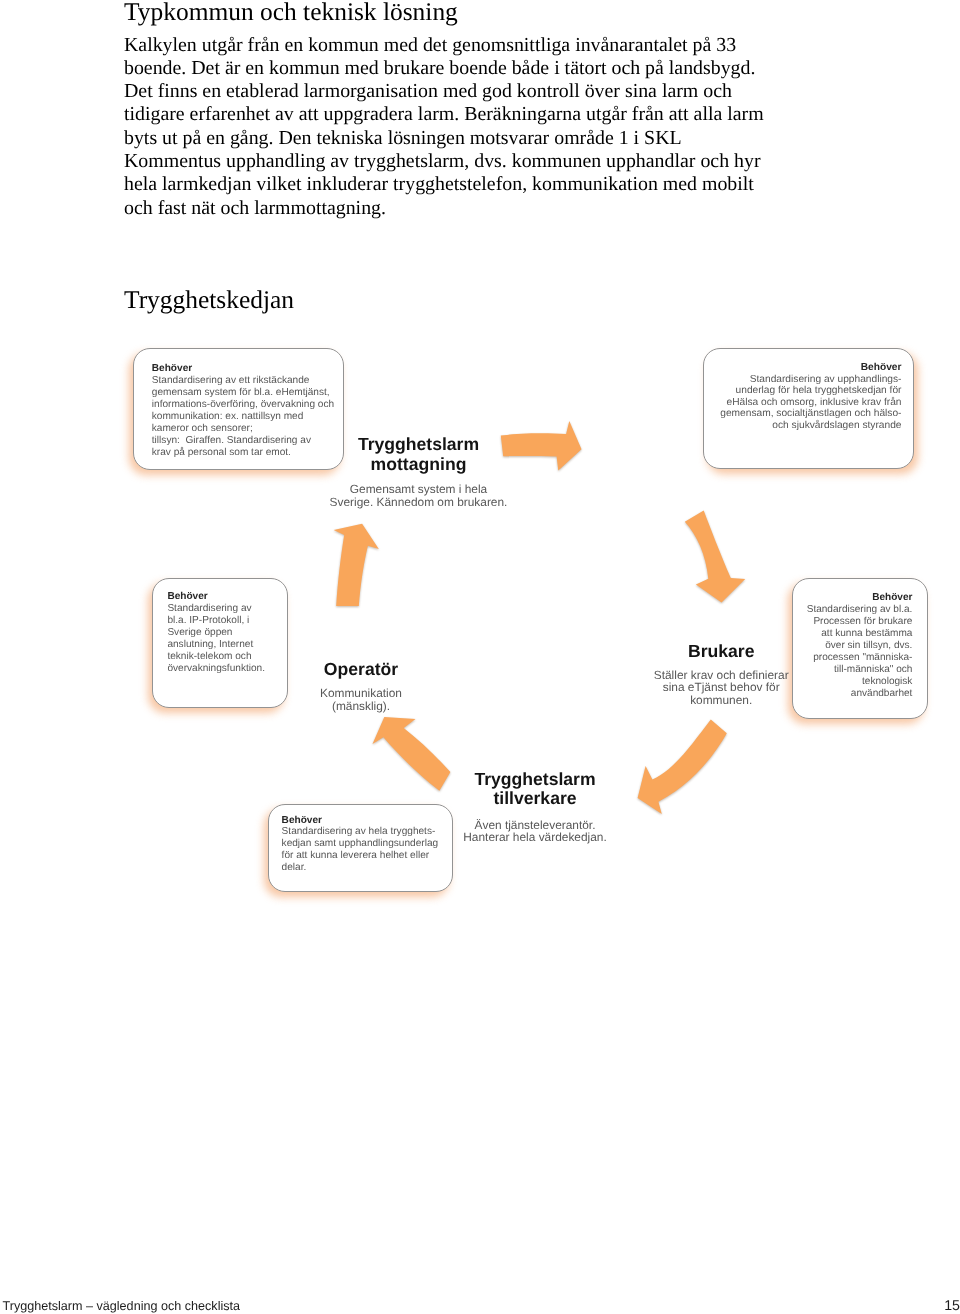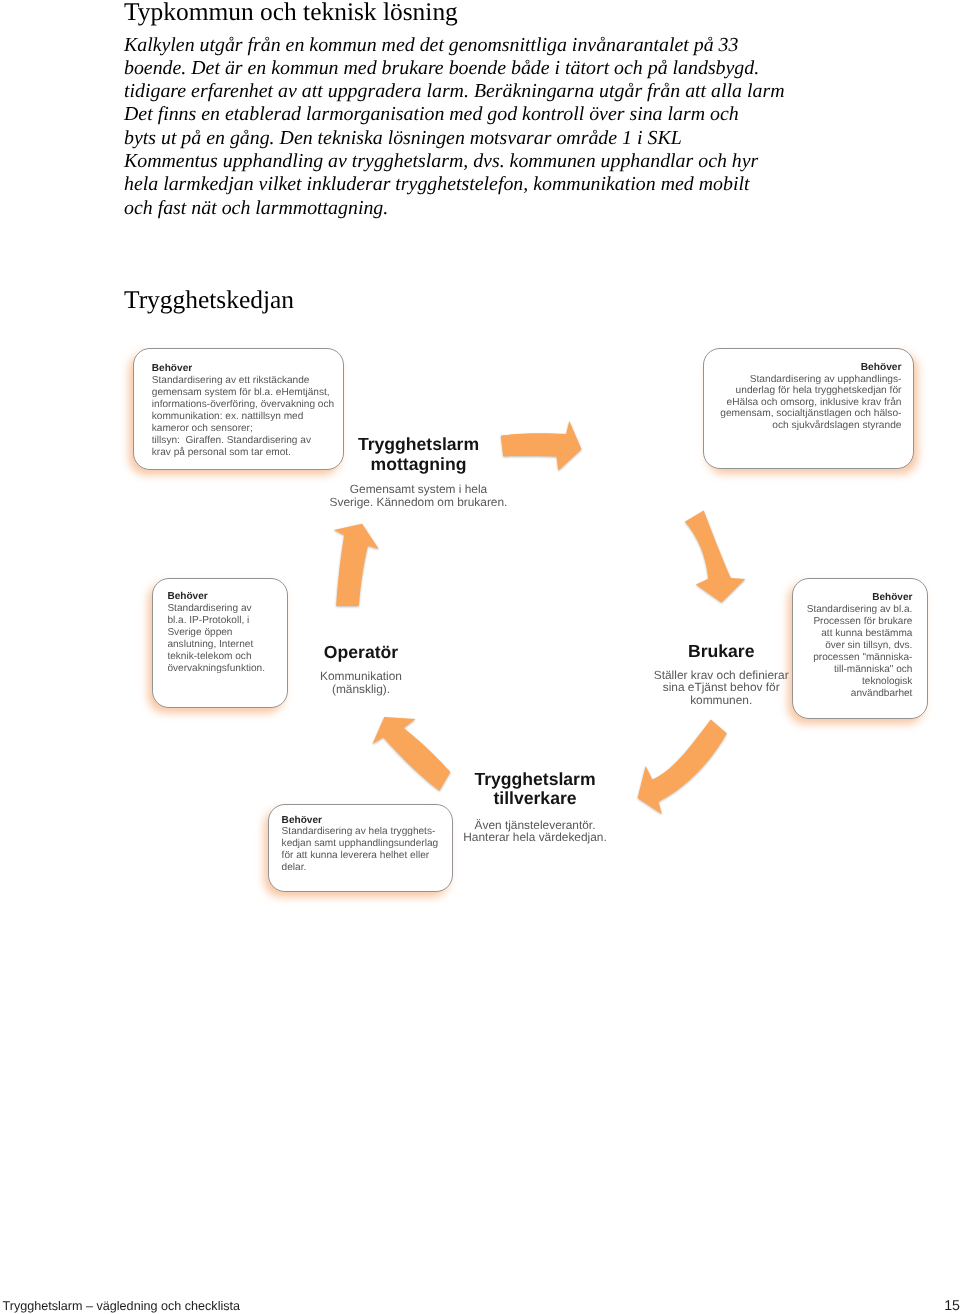--- a/index.html
+++ b/index.html
@@ -7,21 +7,21 @@
   body{width:960px;height:1314px;position:relative;overflow:hidden;
        font-family:"Liberation Serif",serif;
        -webkit-font-smoothing:antialiased;text-rendering:geometricPrecision;}
   .page{position:absolute;left:0;top:0;width:960px;height:1314px;
          transform:translateZ(0);}
 
   
   #doc-title{position:absolute;left:124px;top:-0.6px;margin:0;font-weight:normal;
              font-size:25.45px;line-height:25px;color:#000;white-space:nowrap;}
   #body-copy{position:absolute;left:124px;top:33.5px;width:680px;font-size:19.87px;
-             line-height:23.3px;color:#000;text-align:left;margin:0;font-style:italic;}
+             line-height:23.3px;color:#000;text-align:left;margin:0;}
   #body-copy .ln{display:block;white-space:pre;}
   #section-head{position:absolute;left:124px;top:287.4px;margin:0;font-weight:normal;
                 font-size:25.45px;line-height:25px;color:#000;white-space:nowrap;}
 
   
   #footer-left{position:absolute;left:2.5px;top:1299px;font-family:"Liberation Sans",sans-serif;
                font-size:12.6px;line-height:14px;color:#1c1c1c;white-space:nowrap;}
   #footer-right{position:absolute;left:930px;top:1298.6px;width:30px;text-align:right;
                 font-family:"Liberation Sans",sans-serif;font-size:14.2px;line-height:14px;
                 color:#1c1c1c;}
@@ -54,22 +54,22 @@
 </head>
 <body>
 
 <div class="page">
 
   <h1 id="doc-title">Typkommun och teknisk lösning</h1>
 
   <p id="body-copy">
     <span class="ln">Kalkylen utgår från en kommun med det genomsnittliga invånarantalet på 33</span>
     <span class="ln">boende. Det är en kommun med brukare boende både i tätort och på landsbygd.</span>
+    <span class="ln">Det finns en etablerad larmorganisation med god kontroll över sina larm och</span>
     <span class="ln">tidigare erfarenhet av att uppgradera larm. Beräkningarna utgår från att alla larm</span>
-    <span class="ln">Det finns en etablerad larmorganisation med god kontroll över sina larm och</span>
     <span class="ln">byts ut på en gång. Den tekniska lösningen motsvarar område 1 i SKL</span>
     <span class="ln">Kommentus upphandling av trygghetslarm, dvs. kommunen upphandlar och hyr</span>
     <span class="ln">hela larmkedjan vilket inkluderar trygghetstelefon, kommunikation med mobilt</span>
     <span class="ln">och fast nät och larmmottagning.</span>
   </p>
 
   <h2 id="section-head">Trygghetskedjan</h2>
 
   <div id="diagram">
 
@@ -166,21 +166,21 @@
     </div>
 
 
     <div class="lbl" id="node-brukare" style="left:625.2px;top:641.8px;width:192px;text-align:center;">
       <span class="h ttl">Brukare</span>
       <span class="s sub" style="margin-top:7.5px;line-height:12.65px">Ställer krav och definierar</span>
       <span class="s sub" style="line-height:12.65px">sina eTjänst behov för</span>
       <span class="s sub" style="line-height:12.65px">kommunen.</span>
     </div>
 
-    <div class="lbl" id="node-operator" style="left:289.5px;top:643px;width:143px;text-align:center;">
+    <div class="lbl" id="node-operator" style="left:289.5px;top:660px;width:143px;text-align:center;">
       <span class="h ttl">Operatör</span>
       <span class="s sub" style="margin-top:7.6px">Kommunikation</span>
       <span class="s sub">(mänsklig).</span>
     </div>
 
     <div class="lbl" id="node-tillverkare" style="left:455px;top:769.5px;width:160px;text-align:center;">
       <span class="h ttl">Trygghetslarm</span>
       <span class="h ttl">tillverkare</span>
       <span class="s sub" style="margin-top:10px">Även tjänsteleverantör.</span>
       <span class="s sub">Hanterar hela värdekedjan.</span>

